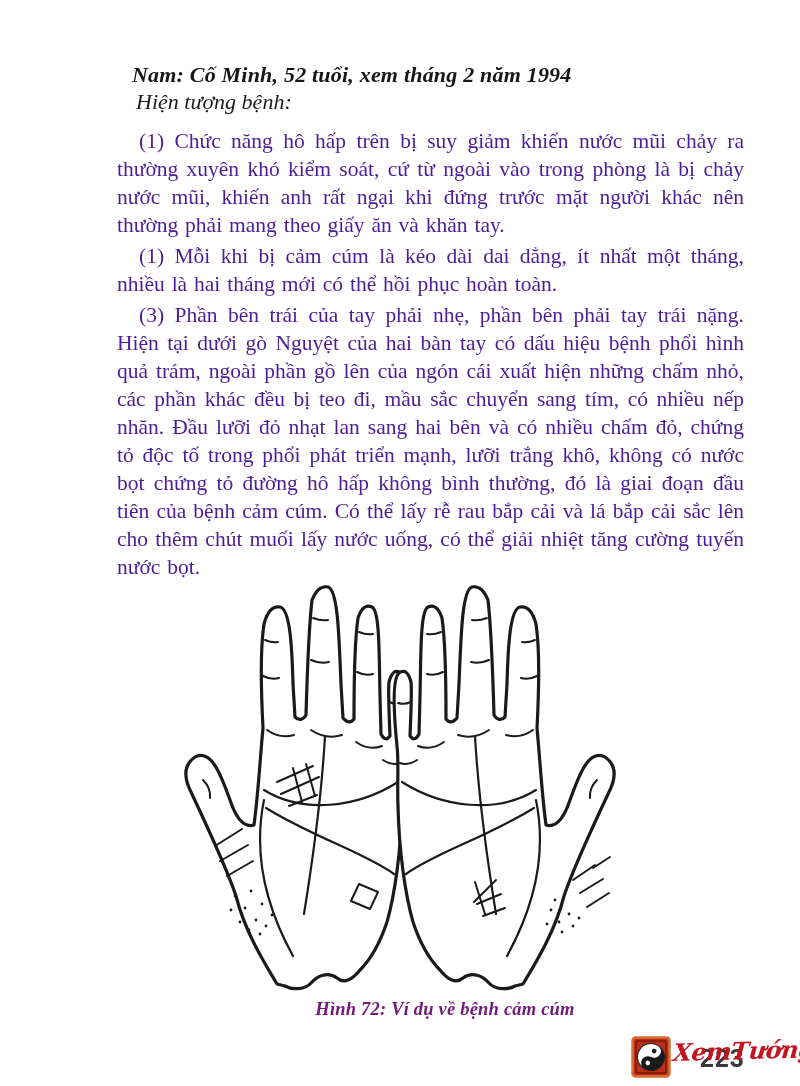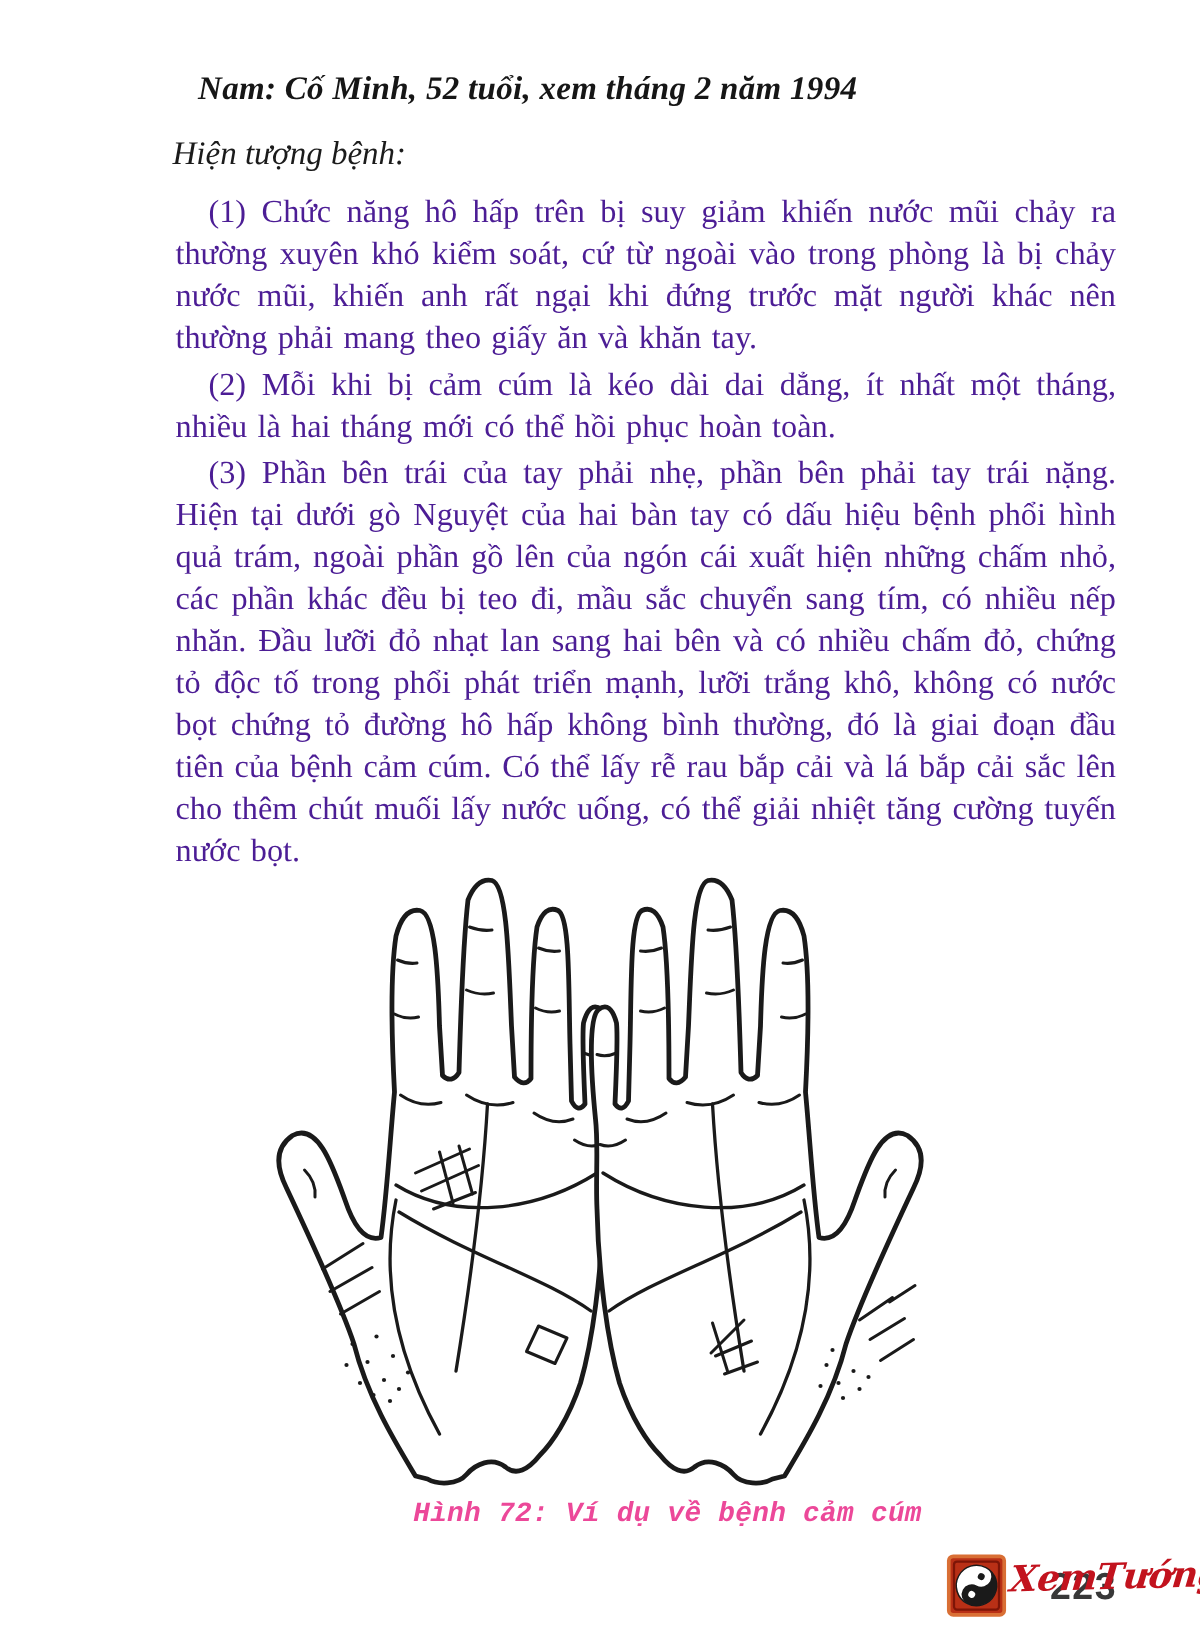--- a/index.html
+++ b/index.html
@@ -3,40 +3,40 @@
 <meta charset="utf-8">
 <title>Document</title>
 <style>
   html,body{margin:0;padding:0;background:#888;}
   .page{
     position:relative;width:800px;height:1086px;margin:0 auto;
     background:#ffffff;overflow:hidden;
     font-family:"Liberation Serif", serif;color:#1d1d1d;
   }
   .doc-title{
-    position:absolute;left:132px;top:46px;margin:0;
+    position:absolute;left:132px;top:62px;margin:0;
     font-size:22px;font-weight:bold;font-style:italic;
     letter-spacing:.2px;white-space:nowrap;color:#161616;text-align:right;
   }
   .doc-subtitle{
-    position:absolute;left:115px;top:89px;margin:0;
+    position:absolute;left:136px;top:89px;margin:0;
     font-size:22px;font-weight:normal;font-style:italic;color:#1b1b1b;
   }
   .body-text{
     position:absolute;left:117px;top:127px;width:627px;
     font-size:21.5px;line-height:28px;text-align:justify;
     word-spacing:1.5px;color:#4c1d95;
   }
   .body-text p{margin:0 0 3px 0;text-indent:22px;}
   .figure-wrap{position:absolute;left:163px;top:580px;width:470px;height:412px;margin:0;}
   .figure-wrap svg{display:block;}
   .figure-caption{
     position:absolute;left:100px;top:999px;width:690px;margin:0;
-    text-align:center;font-family:Liberation Mono, monospace;
-    font-weight:bold;font-style:italic;font-size:18.5px;color:#ec4899;
+    text-align:center;font-family:Liberation Serif, serif;
+    font-weight:bold;font-style:italic;font-size:18.5px;color:#701a75;
     letter-spacing:.2px;
   }
   .page-number{
     position:absolute;left:700px;top:1044px;z-index:1;
     font-family:"Liberation Sans", sans-serif;font-weight:bold;
     font-size:25px;color:#383838;letter-spacing:1px;
   }
   .watermark{position:absolute;left:631px;top:1035px;z-index:2;width:169px;height:48px;}
   .wm-logo{position:absolute;left:0;top:1px;width:40px;height:42px;display:block;}
   .wm-text{
@@ -50,21 +50,21 @@
 <body>
 
 <div class="page">
 
   <h1 class="doc-title">Nam: Cố Minh, 52 tuổi, xem tháng 2 năm 1994</h1>
 
   <h2 class="doc-subtitle">Hiện tượng bệnh:</h2>
 
   <div class="body-text">
     <p>(1) Chức năng hô hấp trên bị suy giảm khiến nước mũi chảy ra thường xuyên khó kiểm soát, cứ từ ngoài vào trong phòng là bị chảy nước mũi, khiến anh rất ngại khi đứng trước mặt người khác nên thường phải mang theo giấy ăn và khăn tay.</p>
-    <p>(2) Mỗi khi bị cảm cúm là kéo dài dai dẳng, ít nhất một tháng, nhiều là hai tháng mới có thể hồi phục hoàn toàn.</p>
+    <p>(1) Mỗi khi bị cảm cúm là kéo dài dai dẳng, ít nhất một tháng, nhiều là hai tháng mới có thể hồi phục hoàn toàn.</p>
     <p>(3) Phần bên trái của tay phải nhẹ, phần bên phải tay trái nặng. Hiện tại dưới gò Nguyệt của hai bàn tay có dấu hiệu bệnh phổi hình quả trám, ngoài phần gồ lên của ngón cái xuất hiện những chấm nhỏ, các phần khác đều bị teo đi, mầu sắc chuyển sang tím, có nhiều nếp nhăn. Đầu lưỡi đỏ nhạt lan sang hai bên và có nhiều chấm đỏ, chứng tỏ độc tố trong phổi phát triển mạnh, lưỡi trắng khô, không có nước bọt chứng tỏ đường hô hấp không bình thường, đó là giai đoạn đầu tiên của bệnh cảm cúm. Có thể lấy rễ rau bắp cải và lá bắp cải sắc lên cho thêm chút muối lấy nước uống, có thể giải nhiệt tăng cường tuyến nước bọt.</p>
   </div>
 
   <figure class="figure-wrap">
     <svg width="470" height="412" viewBox="0 0 470 412" fill="none" stroke="#1a1a1a" stroke-linecap="round" stroke-linejoin="round">
       <defs>
         <g id="hand-base">
 
           <path fill="#ffffff" stroke-width="3.2" d="
             M 112 400

